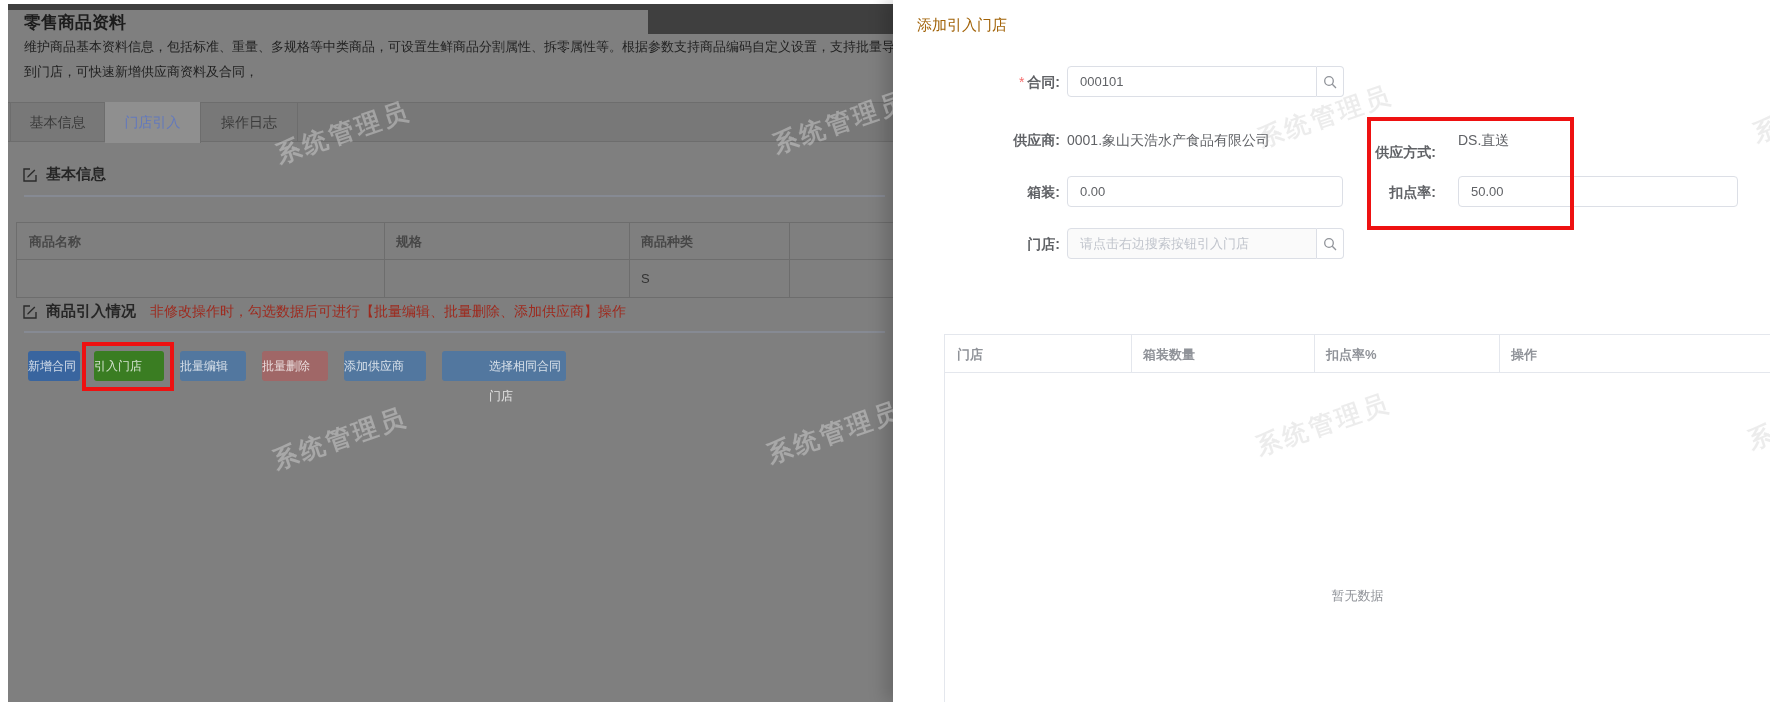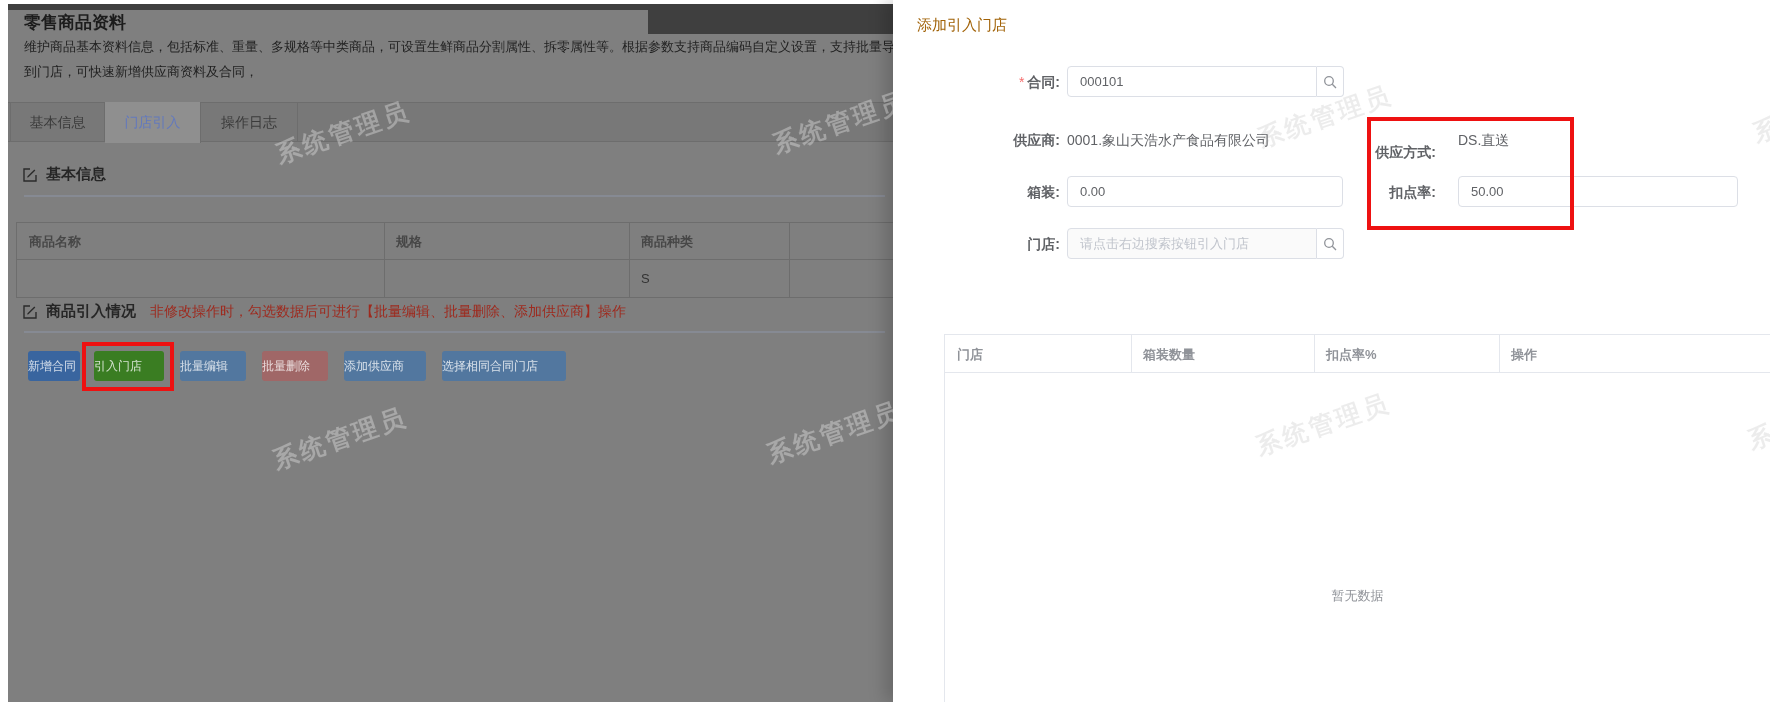--- a/index.html
+++ b/index.html
@@ -34,21 +34,21 @@
   .t1 .v{position:absolute;top:0;width:1px;height:75px;background:var(--border-dim);}
   .v1{left:367px;} .v2{left:612px;} .v3{left:772px;}
   .t1 .th{position:absolute;top:10px;font-size:13px;color:#474747;font-weight:600;}
   .t1 .td{position:absolute;top:48px;font-size:13px;color:#333;}
   .btn{position:absolute;top:347px;height:30px;line-height:30px;text-align:left;border-radius:3px;font-size:12px;color:rgba(255,255,255,.78);cursor:pointer;}
   .b1{left:20px;width:52px;background:var(--blue-btn);}
   .b2{left:86px;width:70px;background:var(--green-btn);}
   .b3{left:172px;width:66px;background:var(--muted-blue);}
   .b4{left:254px;width:66px;background:var(--muted-red);}
   .b5{left:336px;width:82px;background:var(--muted-blue);}
-  .b6{left:434px;width:124px;background:var(--muted-blue);}
+  .b6{left:434px;width:124px;background:var(--muted-blue);padding-left:47px;}
   
   .annot{position:absolute;border:4px solid var(--annot);z-index:60;pointer-events:none;}
   .a1{left:74px;top:338px;width:92px;height:49px;}
   .a2{left:474px;top:117px;width:207px;height:113px;}
   
   .wm{position:absolute;transform:rotate(-19deg);font-size:25px;font-weight:600;letter-spacing:3px;white-space:nowrap;pointer-events:none;z-index:5;}
   .left .wm{color:rgba(255,255,255,.32);}
   .drawer .wm{color:rgba(0,0,0,.075);}
   
   .drawer{position:absolute;left:893px;top:0;width:877px;height:702px;background:#fff;overflow:hidden;box-shadow:-8px 0 16px rgba(0,0,0,.18);}

